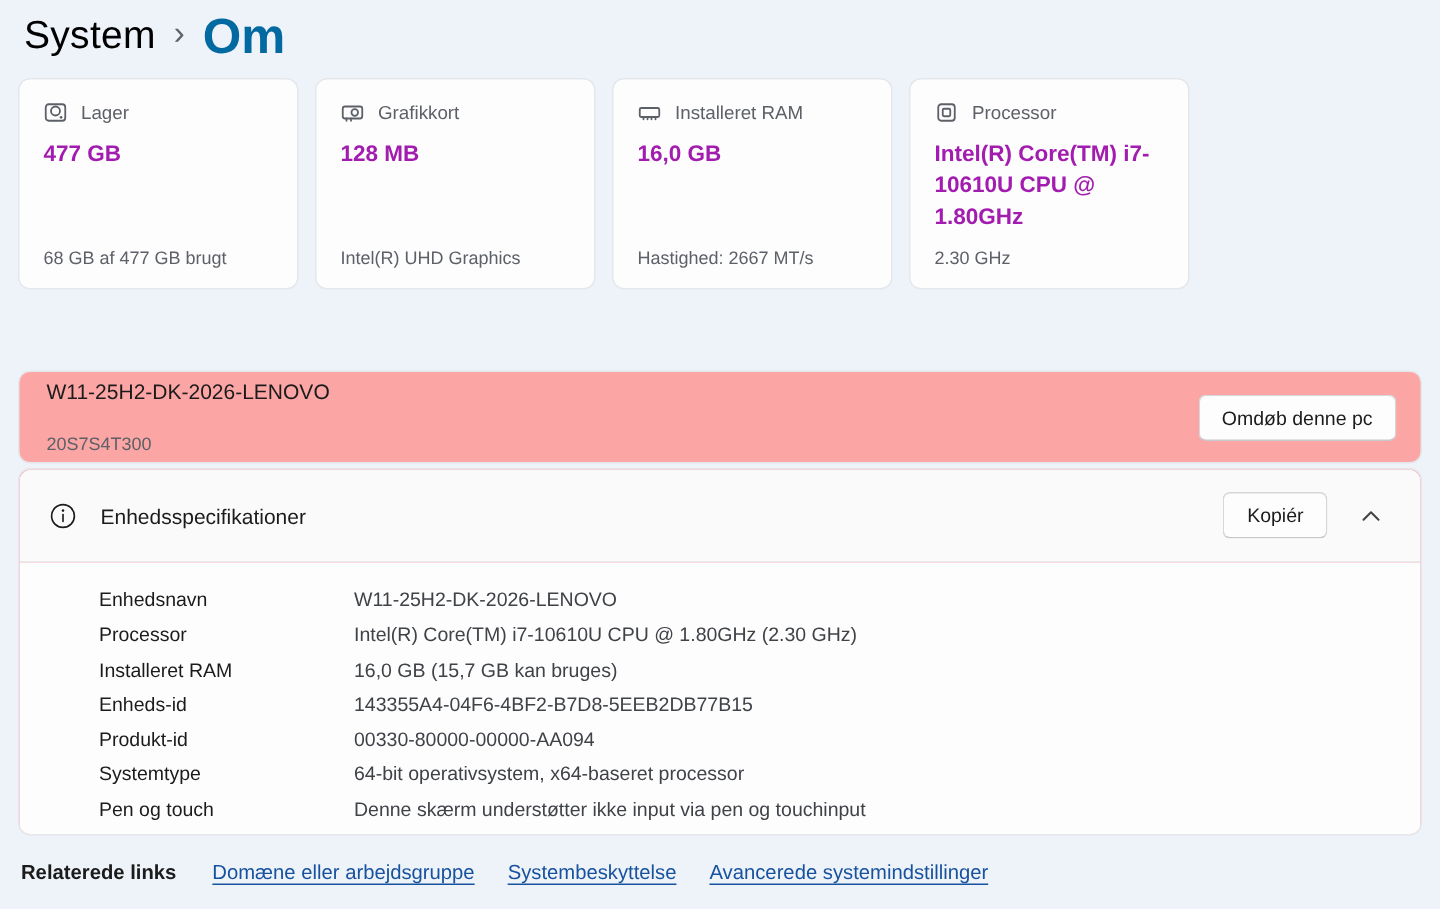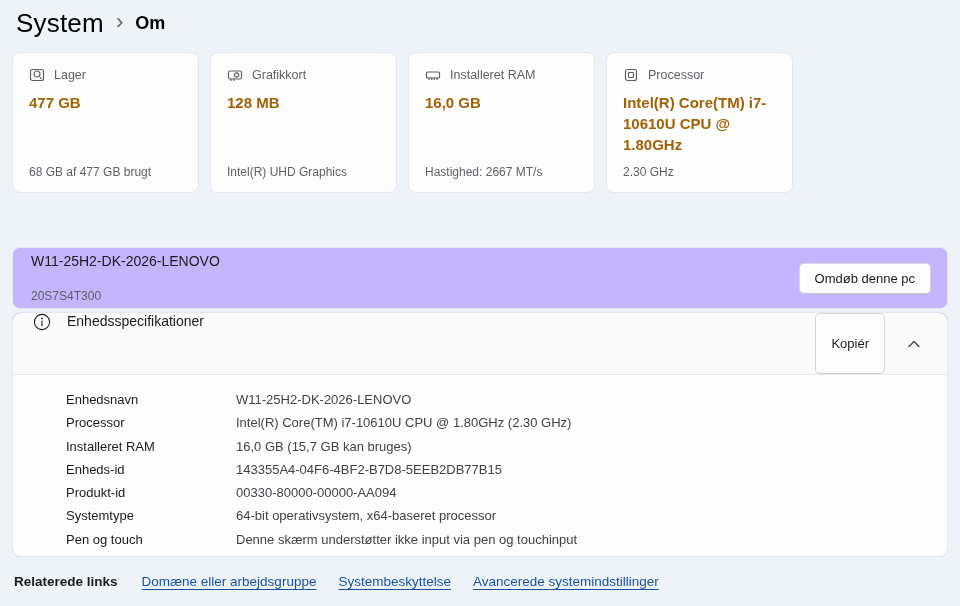--- a/index.html
+++ b/index.html
@@ -12,45 +12,45 @@
   }
 
   
   .breadcrumb {
     display: flex; align-items: center;
     padding: 3px 0 0 16px;
     height: 44px;
   }
   .crumb-parent { font-size: 26px; color: #000000; letter-spacing: .2px; }
   .crumb-sep { font-size: 22px; color: #5f6368; margin: 0 12px; padding-bottom: 3px; }
-  .crumb-current { font-size: 18px; font-weight: 700; color: #000000; }
+  .crumb-current { font-size: 33px; font-weight: 700; color: #0369a1; }
 
   
   .cards-row {
     position: absolute; left: 12px; top: 52px;
     display: flex; gap: 11px;
   }
   .card {
     width: 187px; height: 141px;
     background: #fdfdfd;
     border: 1px solid #e4e7ec;
     border-radius: 8px;
     padding: 14px 16px 13px 16px;
     display: flex; flex-direction: column;
   }
   .card-head { display: flex; align-items: center; gap: 9px; }
   .card-head svg { flex: 0 0 auto; }
   .card-label { font-size: 12.5px; color: #5d6167; }
-  .card-value { font-size: 15px; font-weight: 700; color: #a16207; margin-top: 9px; line-height: 1.4; }
+  .card-value { font-size: 15px; font-weight: 700; color: #a21caf; margin-top: 9px; line-height: 1.4; }
   .card-footer { margin-top: auto; font-size: 12px; color: #5d6167; }
 
   
   .panel {
     position: absolute; left: 12px; width: 936px;
-    background: #c4b5fd;
+    background: #fca5a5;
     border: 1px solid #e4e7ec;
     border-radius: 8px;
   }
   .device-panel {
     top: 247px; height: 62px;
     display: flex; align-items: center;
     padding: 0 16px 0 18px;
   }
   .device-name { font-size: 14px; color: #1b1b1b; }
   .device-model { font-size: 12px; color: #5d6167; margin-top: 20px; }
@@ -66,21 +66,21 @@
     color: #1b1b1b;
     padding: 7px 15px;
     cursor: pointer;
     white-space: nowrap;
   }
 
   .spec-panel { top: 312px; height: 245px; overflow: hidden; }
   .spec-header {
     height: 62px;
     background: #fafafb;
-    display: flex; 
+    display: flex; align-items: center;
     padding: 0 16px 0 20px;
     border-bottom: 1px solid #e8eaee;
     border-radius: 8px 8px 0 0;
   }
   .spec-title { font-size: 14px; color: #1b1b1b; margin-left: 16px; }
   .spec-header .spacer { flex: 1; }
   .chevron-btn {
     background: transparent; border: none; cursor: pointer;
     margin-left: 18px; margin-right: 6px; padding: 4px; display: flex; align-items: center;
   }

